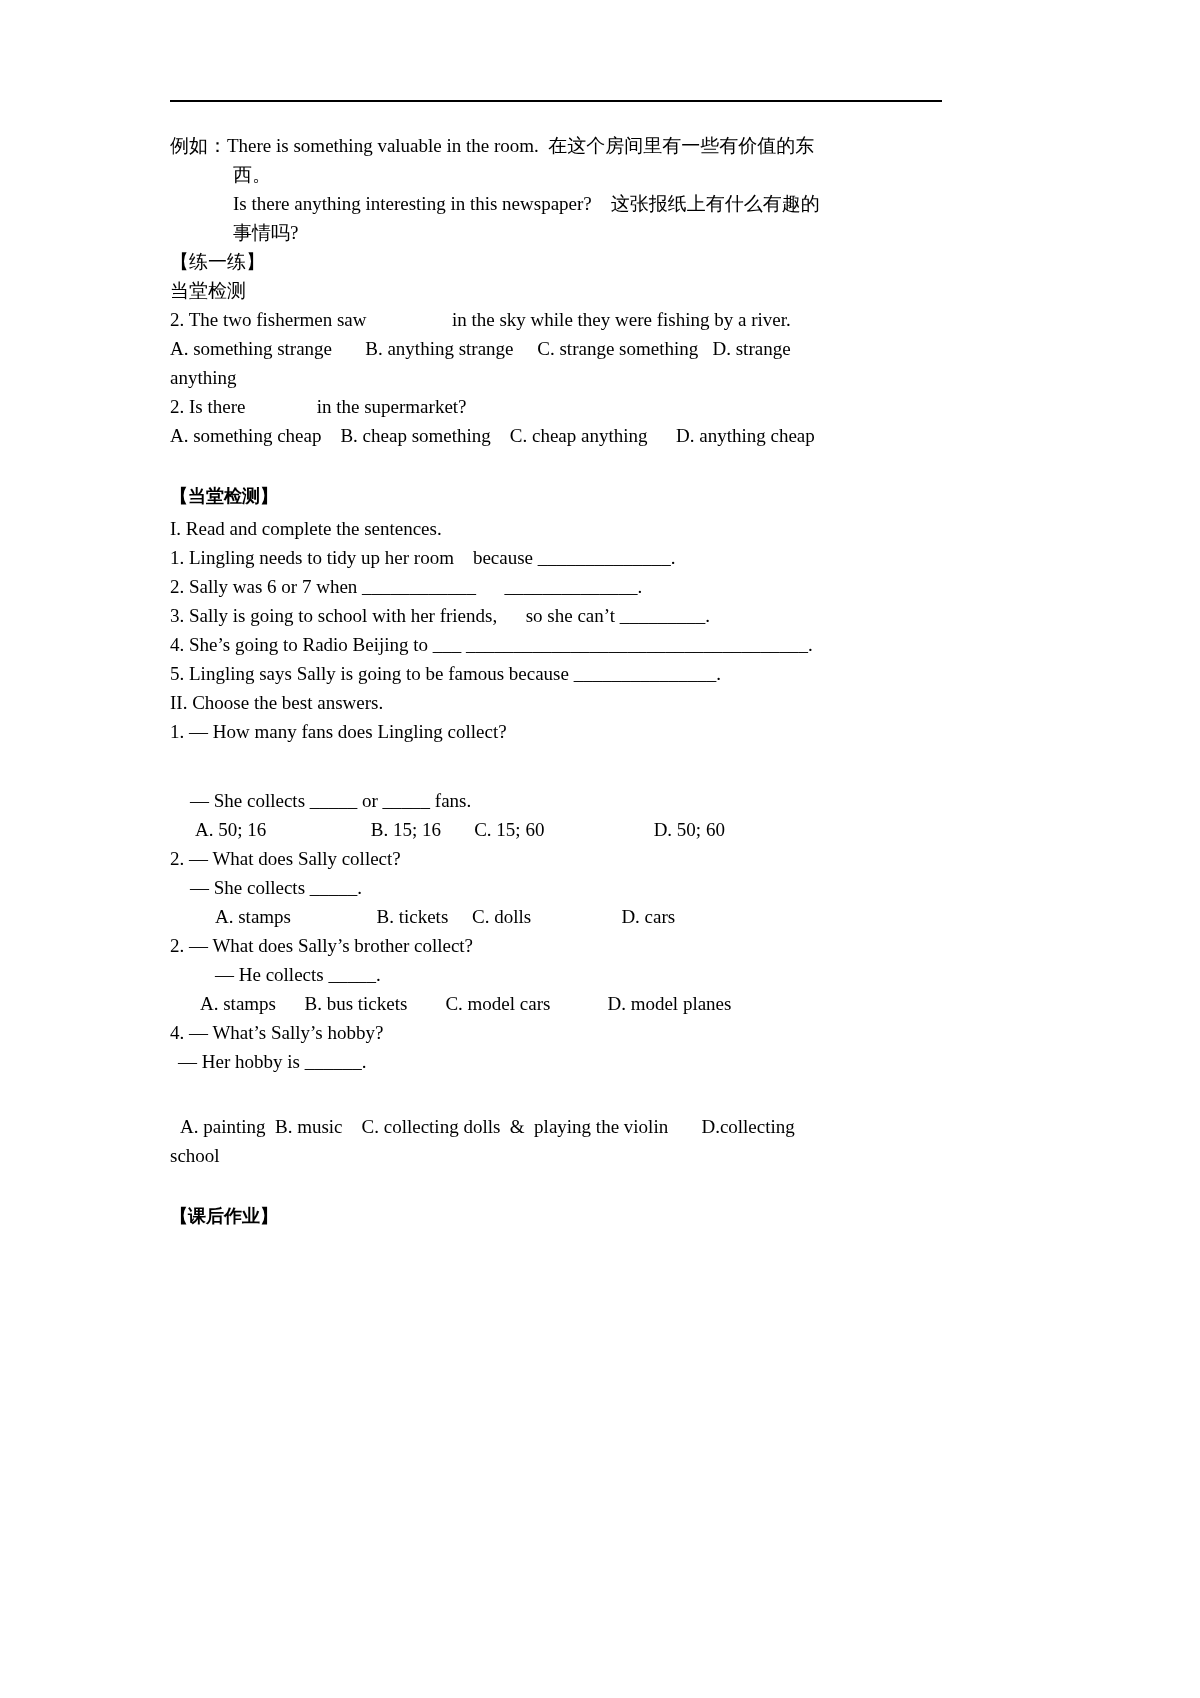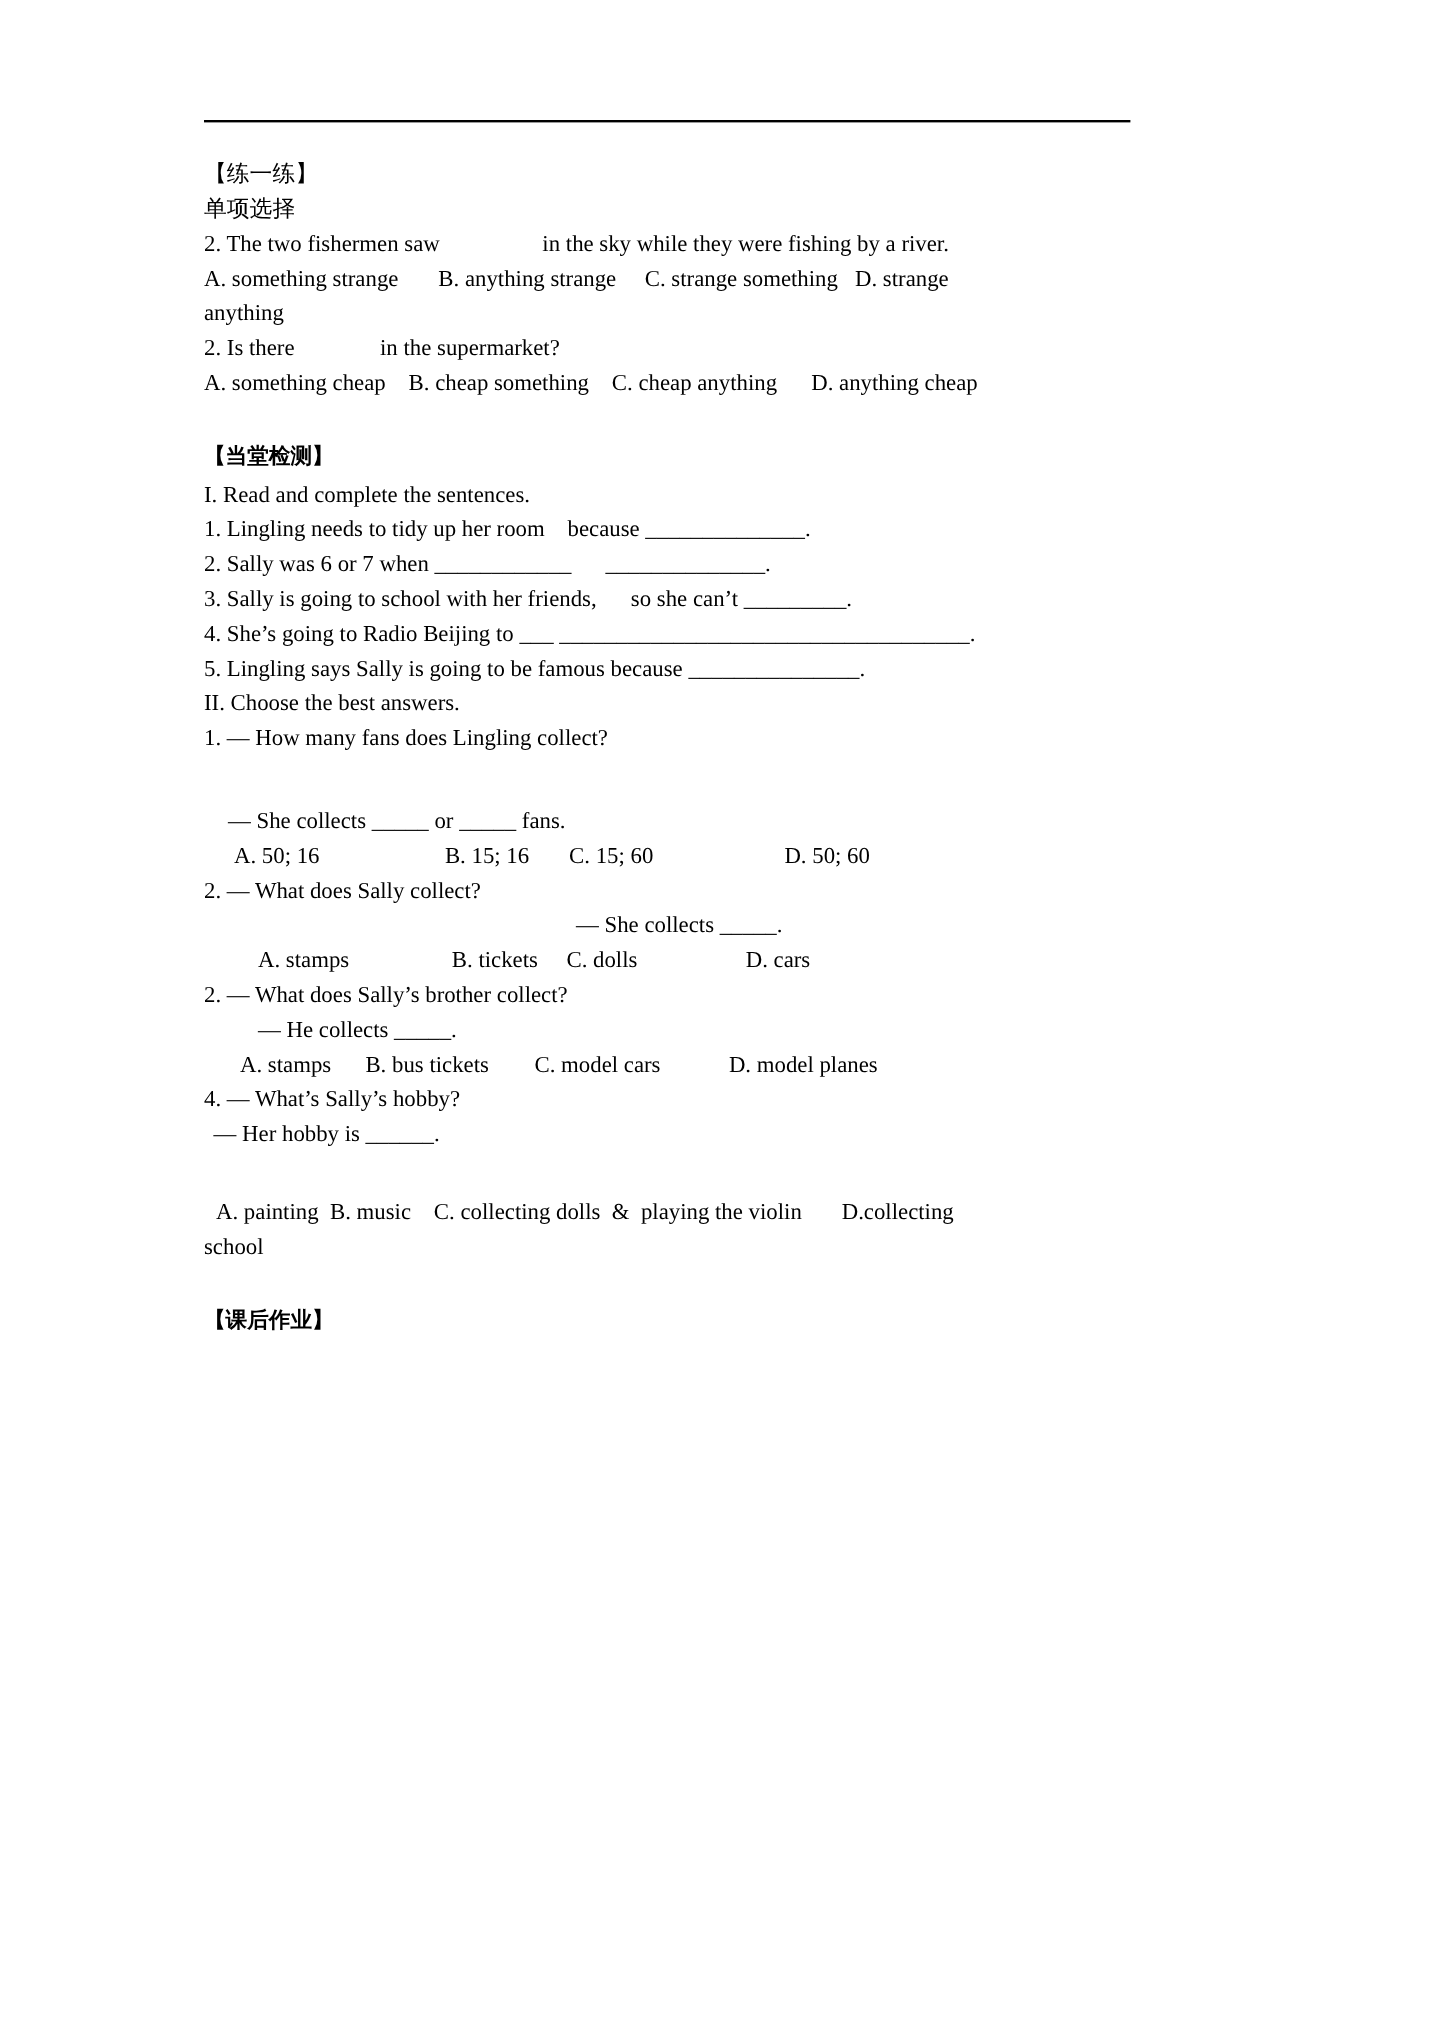--- a/index.html
+++ b/index.html
@@ -43,43 +43,49 @@
     min-height: 35px;
   }
 </style>
 </head>
 <body>
 
 <div class="page">
   <div class="rule"></div>
   <div class="content" id="content">
       <div class="section">
+        <div class="line">例如：There is something valuable in the room.  在这个房间里有一些有价值的东</div>
+        <div class="line" style="padding-left: 63px;">西。</div>
+        <div class="line" style="padding-left: 63px;">Is there anything interesting in this newspaper?    这张报纸上有什么有趣的</div>
+        <div class="line" style="padding-left: 63px;">事情吗?</div>
+      </div>
+      <div class="section">
         <div class="line">【练一练】</div>
-        <div class="line">单项选择</div>
+        <div class="line">当堂检测</div>
         <div class="line">2. The two fishermen saw                  in the sky while they were fishing by a river.</div>
         <div class="line">A. something strange       B. anything strange     C. strange something   D. strange</div>
         <div class="line">anything</div>
         <div class="line">2. Is there               in the supermarket?</div>
         <div class="line">A. something cheap    B. cheap something    C. cheap anything      D. anything cheap</div>
         <div class="line"></div>
       </div>
       <div class="section">
         <div class="line header">【当堂检测】</div>
         <div class="line">I. Read and complete the sentences.</div>
         <div class="line">1. Lingling needs to tidy up her room    because ______________.</div>
         <div class="line">2. Sally was 6 or 7 when ____________      ______________.</div>
         <div class="line">3. Sally is going to school with her friends,      so she can’t _________.</div>
         <div class="line">4. She’s going to Radio Beijing to ___ ____________________________________.</div>
         <div class="line">5. Lingling says Sally is going to be famous because _______________.</div>
         <div class="line">II. Choose the best answers.</div>
         <div class="line">1. — How many fans does Lingling collect?</div>
         <div class="line" style="padding-left: 20px; margin-top: 40px;">— She collects _____ or _____ fans.</div>
         <div class="line" style="padding-left: 25px;">A. 50; 16                      B. 15; 16       C. 15; 60                       D. 50; 60</div>
         <div class="line">2. — What does Sally collect?</div>
-        <div class="line" style="padding-left: 20px; text-align: center;">— She collects _____.</div>
+        <div class="line" style="padding-left: 20px;">— She collects _____.</div>
         <div class="line" style="padding-left: 45px;">A. stamps                  B. tickets     C. dolls                   D. cars</div>
         <div class="line">2. — What does Sally’s brother collect?</div>
         <div class="line" style="padding-left: 45px;">— He collects _____.</div>
         <div class="line" style="padding-left: 30px;">A. stamps      B. bus tickets        C. model cars            D. model planes</div>
         <div class="line">4. — What’s Sally’s hobby?</div>
         <div class="line" style="padding-left: 8px;">— Her hobby is ______.</div>
         <div class="line" style="padding-left: 10px; margin-top: 36px;">A. painting  B. music    C. collecting dolls  &amp;  playing the violin       D.collecting</div>
         <div class="line">school</div>
         <div class="line"></div>
       </div>

